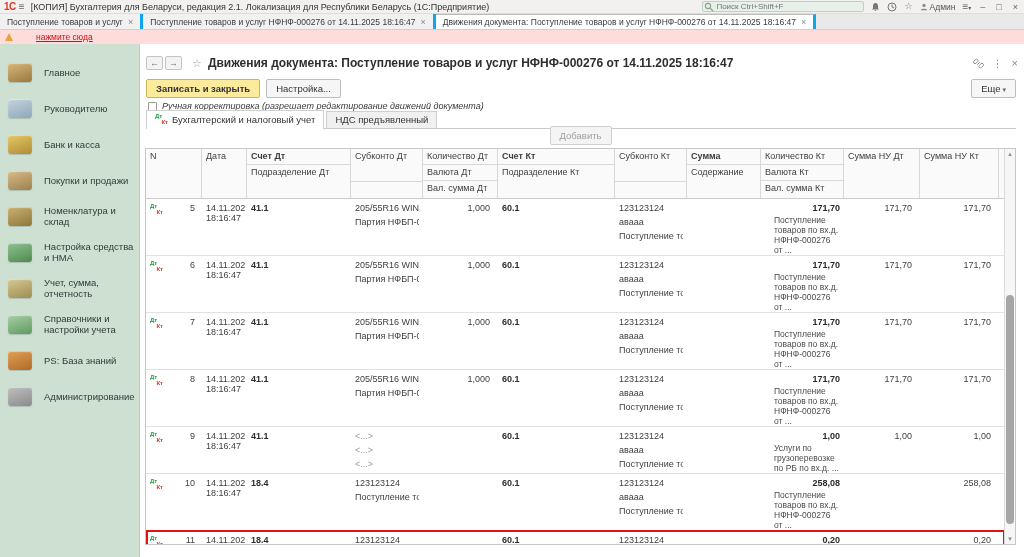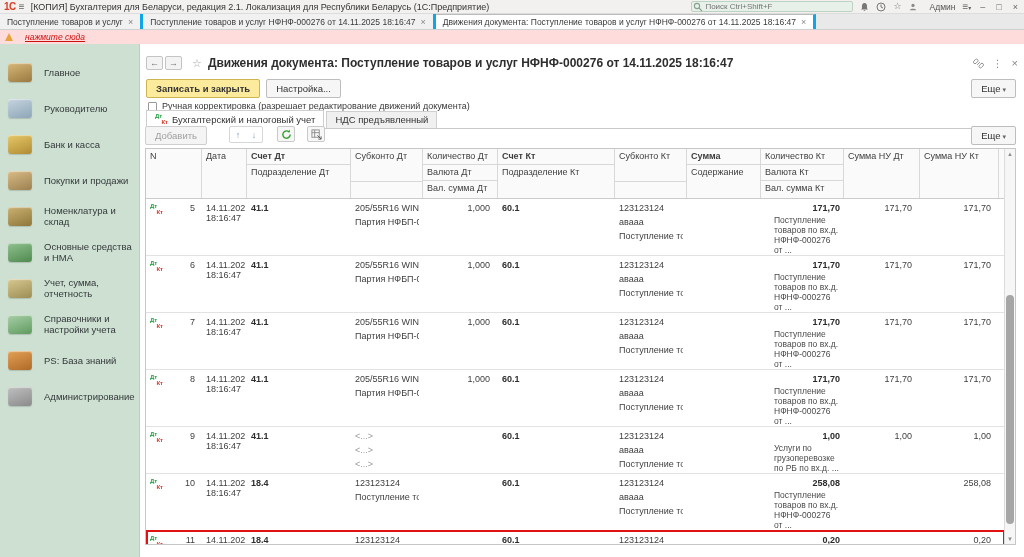--- a/index.html
+++ b/index.html
@@ -9,36 +9,36 @@
   
   .titlebar { position:absolute; top:0; left:0; right:0; height:14px; background:#f2f1ef; border-bottom:1px solid #dcdcdc; display:flex; align-items:center; font-size:9px; padding:0 4px; }
   .logo { color:#d63e28; font-weight:bold; font-size:10px; margin-right:3px; letter-spacing:-0.5px; }
   .burger { color:#666; margin-right:6px; font-size:10px; }
   .win-title { color:#333; white-space:nowrap; overflow:hidden; }
   .tb-right { margin-left:auto; display:flex; align-items:center; gap:7px; }
   .search { width:162px; height:11px; background:#e7f1e9; border:1px solid #bcd2c2; border-radius:2px; font-size:8px; color:#8b9c90; padding:0 2px 0 13px; outline:none; font-family:"Liberation Sans",sans-serif; }
   .search-wrap { position:relative; }
   .search-wrap svg { position:absolute; left:2px; top:1px; }
   .tb-ic { color:#6b6b6b; font-size:9px; line-height:1; display:flex; align-items:center; }
-  .user { color:#555; font-size:8.5px; display:flex; align-items:center; gap:13px; }
+  .user { color:#555; font-size:8.5px; display:flex; align-items:center; gap:2px; }
   .menu-ic::before { content:"≡"; font-size:10px; color:#666; }
   .menu-ic::after { content:"▾"; font-size:6px; color:#666; }
   .g-min::before { content:"–"; } .g-max::before { content:"□"; } .g-close::before { content:"×"; }
   .winbtn { color:#666; font-size:9px; padding:0 2px; }
 
   
   .tabbar { position:absolute; top:14px; left:0; right:0; height:16px; background:#e9e9e9; border-bottom:1px solid #d0d0d0; display:flex; align-items:stretch; font-size:8.5px; }
   .wtab { display:flex; align-items:center; gap:5px; padding:0 7px; border-right:3px solid #0ea5e9; background:#f1f1f1; color:#3a3a3a; white-space:nowrap; max-width:420px; overflow:hidden; }
   .wtab.active { background:#fff; border-top:1px solid #bbb; }
   .wtab-x { color:#888; font-size:9px; }
 
   
   .warnbar { position:absolute; top:30px; left:0; right:0; height:14px; background:#ffdcdc; display:flex; align-items:center; font-size:8.5px; color:#3a3a3a; padding-left:5px; gap:5px; }
   .warn-tri { width:0; height:0; border-left:4px solid transparent; border-right:4px solid transparent; border-bottom:8px solid #e8a33d; }
-  .warn-link { color:#cc1111; text-decoration:underline; margin-left:7px;font-style:italic; }
+  .warn-link { color:#cc1111; text-decoration:underline; margin-left:18px; }
 
   
   .sidebar { position:absolute; top:44px; left:0; bottom:0; width:140px; background:#cde0d2; border-right:1px solid #b9cfbf; padding-top:10px; overflow:hidden; }
   .sitem { display:flex; align-items:center; padding:7px 4px 7px 8px; min-height:36px; cursor:pointer; }
   .sicon { width:24px; height:19px; border-radius:3px; flex:0 0 24px; box-shadow:inset 0 1px 1px rgba(255,255,255,.5), 0 1px 1px rgba(0,0,0,.15); }
   .slabel { margin-left:12px; font-size:9.5px; color:#33383a; line-height:11px; }
 
   
   .main { position:absolute; top:44px; left:140px; right:0; bottom:0; background:#fff; }
   .form-head { position:absolute; top:10px; left:6px; right:6px; height:18px; display:flex; align-items:center; }
@@ -48,34 +48,34 @@
   .head-icons { margin-left:auto; display:flex; align-items:center; gap:9px; color:#888; }
   .dots3::before { content:"⋮"; font-size:10px; }
   .xclose::before { content:"×"; font-size:11px; }
 
   .cmdbar { position:absolute; top:34px; left:6px; right:8px; height:20px; display:flex; align-items:center; gap:6px; }
   .btn { font-size:9.5px; border:1px solid #bdbdbd; background:#f6f6f6; border-radius:2px; padding:3px 9px; color:#333; }
   .btn.primary { background:#fceb9d; border-color:#cdb652; font-weight:bold; }
   .btn.more { margin-left:auto; }
   .caret::after { content:" ▾"; font-size:7px; color:#666; }
 
-  .chkrow { position:absolute; top:57px; left:8px; display:flex; align-items:center; gap:5px; font-size:9px; color:#3a3a3a; }
+  .chkrow { position:absolute; top:57px; left:8px; display:flex; align-items:center; gap:5px; font-size:9px; color:#3a3a3a;font-style:italic; }
   .cb { width:9px; height:9px; border:1px solid #9a9a9a; background:#fff; border-radius:1px; }
 
   .dtabs { position:absolute; top:68px; left:6px; right:8px; height:17px; display:flex; align-items:flex-end; border-bottom:1px solid #c9c9c9; }
   .dtab { font-size:9.5px; padding:2px 8px 3px 8px; color:#333; display:flex; align-items:center; gap:4px; background:#f0f0f0; border:1px solid #cfcfcf; border-bottom:none; margin-right:2px; }
   .dtab.active { background:#fff; position:relative; top:1px; padding-bottom:4px; }
 
   .dtkt { display:inline-block; width:13px; height:12px; position:relative; flex:0 0 13px; }
   .dtkt .dt { position:absolute; top:0; left:0; color:#1c9e3c; font-size:6px; font-weight:bold; line-height:6px; }
   .dtkt .kt { position:absolute; bottom:0; right:0; color:#d43a2a; font-size:6px; font-weight:bold; line-height:6px; }
 
   
   .panel { position:absolute; left:5px; right:8px; top:82px; bottom:12px; display:flex; flex-direction:column; }
-  .ptoolbar { height:20px; display:flex; align-items:flex-start; gap:4px; margin-bottom:2px; }
+  .ptoolbar { height:20px; display:flex; align-items:center; gap:4px; margin-bottom:2px;flex-direction:column; }
   .btn.disabled { color:#a0a0a0; background:#f4f4f4; border-color:#cfcfcf; }
   .icon-btn { width:18px; height:16px; border:1px solid #c9c9c9; background:#f7f7f7; border-radius:2px; display:flex; align-items:center; justify-content:center; }
   .updown { display:flex; border:1px solid #d6d6d6; border-radius:2px; margin-left:18px; margin-right:10px; }
   .updown span { width:16px; height:15px; display:flex; align-items:center; justify-content:center; font-size:9px; color:#7d97ad; }
 
   .tbox { flex:1; border:1px solid #c6c6c6; display:flex; overflow:hidden; background:#fff; }
   .tgrid { flex:1; display:flex; flex-direction:column; overflow:hidden; }
   .thead { display:flex; height:50px; background:#fafafa; border-bottom:1px solid #cccccc; flex:0 0 50px; }
   .hcol { border-right:1px solid #d8d8d8; overflow:hidden; flex-shrink:0; }
   .hcell { font-size:9px; color:#3e3e3e; padding:2px 4px; overflow:hidden; white-space:nowrap; }
@@ -179,21 +179,21 @@
     <div class="sitem">
       <span class="sicon" style="background: linear-gradient(160deg, rgb(217, 188, 134), rgb(156, 128, 80));"></span>
       <span class="slabel">Покупки и продажи</span>
     </div>
     <div class="sitem">
       <span class="sicon" style="background: linear-gradient(160deg, rgb(203, 178, 115), rgb(142, 117, 57));"></span>
       <span class="slabel">Номенклатура и склад</span>
     </div>
     <div class="sitem">
       <span class="sicon" style="background: linear-gradient(160deg, rgb(143, 192, 143), rgb(79, 138, 79));"></span>
-      <span class="slabel">Основные средства и НМА</span>
+      <span class="slabel">Настройка средства и НМА</span>
     </div>
     <div class="sitem">
       <span class="sicon" style="background: linear-gradient(160deg, rgb(214, 200, 144), rgb(156, 141, 84));"></span>
       <span class="slabel">Учет, сумма, отчетность</span>
     </div>
     <div class="sitem">
       <span class="sicon" style="background: linear-gradient(160deg, rgb(168, 207, 168), rgb(95, 154, 95));"></span>
       <span class="slabel">Справочники и настройки учета</span>
     </div>
     <div class="sitem">

